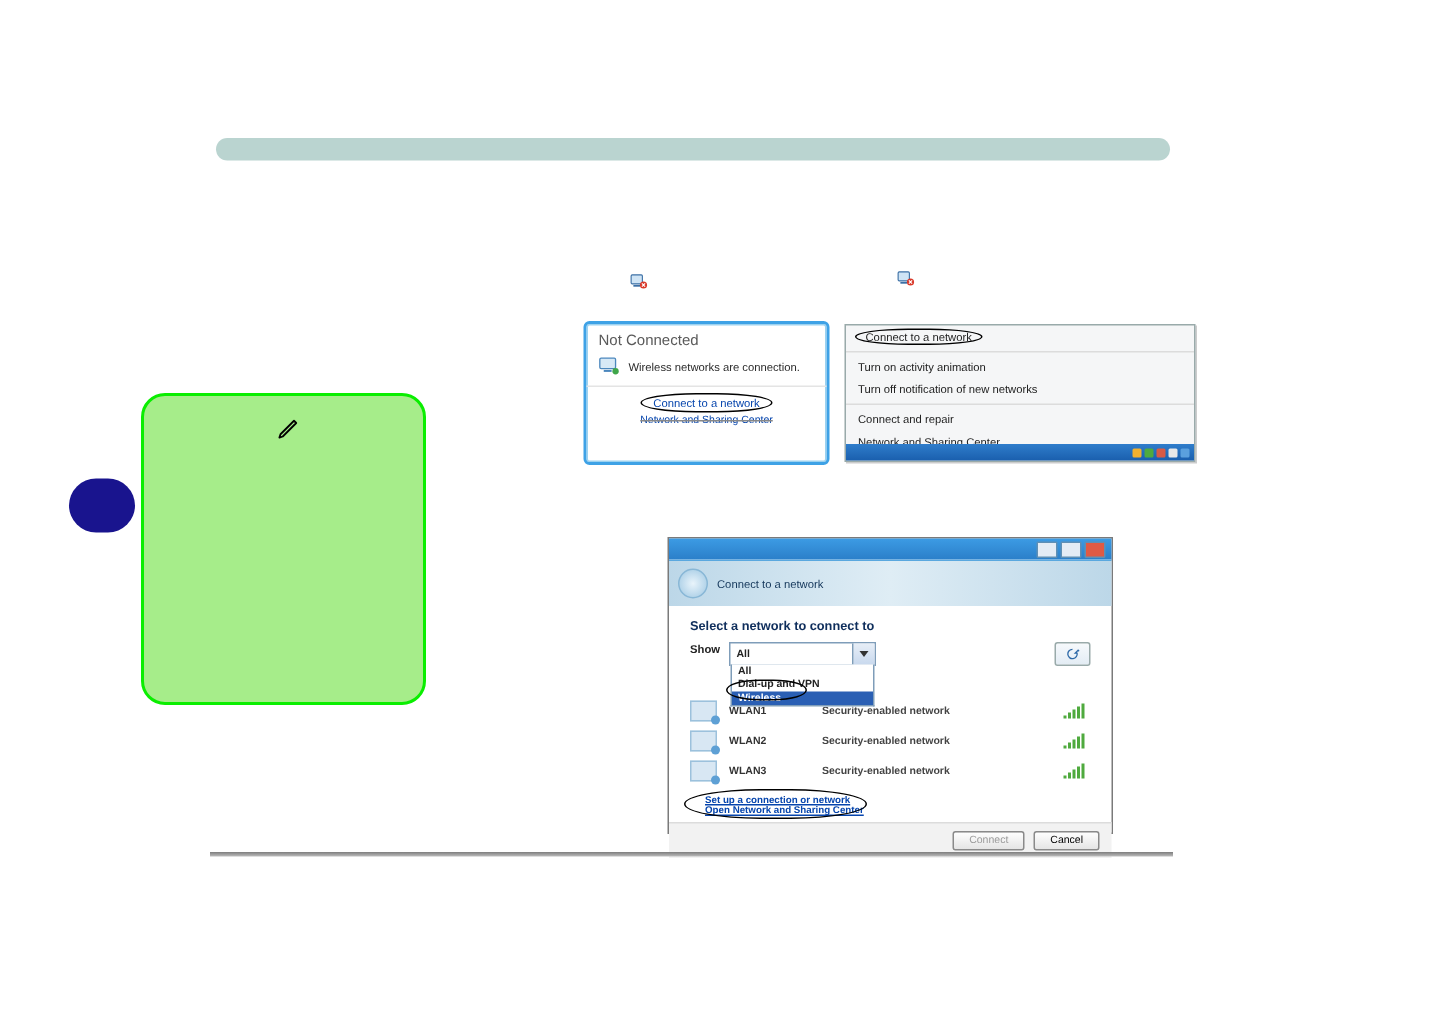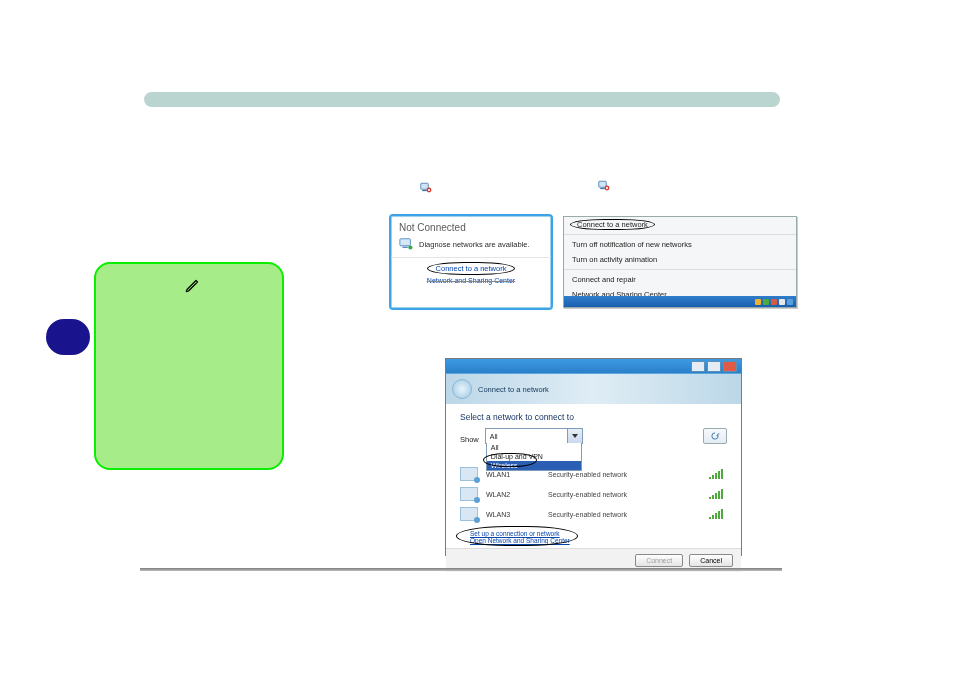--- a/index.html
+++ b/index.html
@@ -111,23 +111,23 @@
   .dialog .titlebar .wb { margin-left:auto; display:flex; gap:2px; }
   .dialog .titlebar .wb span { width:12px; height:9px; background:#e4ecf5; border:1px solid #5f8fb5; border-radius:1px; }
   .dialog .titlebar .wb span.close { background:#e05a45; }
   .dialog .glass {
     height: 30px;
     background: linear-gradient(90deg,#bcd7e8,#dfedf5,#bcd7e8);
     display:flex; align-items:center; gap:6px; padding:0 6px;
   }
   .dialog .glass .nav { width:18px; height:18px; border-radius:50%; background:radial-gradient(#e9f4fb,#9ec7e2); border:1px solid #88b7d6; }
   .dialog .glass .label { color:#13365a; font-size:7.5px; }
-  .dialog .body { padding: 8px 14px 2px; }
+  .dialog .body { padding: 8px 14px 2px; font-weight: bold; }
   .dialog .body .heading { color:#0f2e5c; font-size:8.5px; margin-bottom:6px; }
-  .dialog .body .showrow { display:flex; align-items:flex-end; gap:6px; margin-bottom:4px; }
+  .dialog .body .showrow { display:flex; align-items:flex-start; gap:6px; margin-bottom:4px; }
   .dialog .body .select {
     position:relative; width:96px; height:14px; border:1px solid #7f9db9; background:#fff;
     display:flex; align-items:center;
   }
   .dialog .body .select .dd { position:absolute; left:0; top:14px; right:0; background:#fff; border:1px solid #7f9db9; border-top:none; }
   .dialog .body .select .dd .opt { padding:1px 4px; font-size:7px; }
   .dialog .body .select .dd .opt.sel { background:#2a5fb4; color:#fff; }
   .dialog .body .select .dd .circ { position:absolute; left:-4px; top:10px; width:52px; height:12px; border:1.5px solid #000; border-radius:50% / 60%; pointer-events:none; }
   .dialog .body .select .arrow { margin-left:auto; width:14px; height:14px; background:linear-gradient(#e7eef7,#c9d9ee); border-left:1px solid #7f9db9; display:flex; align-items:center; justify-content:center; }
   .dialog .body .refresh { margin-left:auto; width:22px; height:14px; border:1px solid #9aa; border-radius:2px; background:linear-gradient(#f6f9fc,#e3ecf4); display:flex; align-items:center; justify-content:center; }
@@ -211,33 +211,33 @@
   <div class="popup1">
     <div class="title">Not Connected</div>
     <div class="row1">
       <span class="comp-icon">
         <svg viewBox="0 0 16 16">
             <rect x="1" y="2" width="12" height="8" rx="1" fill="#d7e9f6" stroke="#4b87bd"></rect>
             <rect x="4" y="11" width="6" height="1.5" fill="#4b87bd"></rect>
             <circle cx="13" cy="12" r="2.4" fill="#3fa64a"></circle>
           </svg>
       </span>
-      <span>Diagnose networks are available.</span>
+      <span>Wireless networks are connection.</span>
     </div>
     <div class="links">
       <span class="circled">Connect to a network</span>
       <div class="sub">Network and Sharing Center</div>
     </div>
   </div>
 
   <div class="popup2">
     <span class="circled-top">Connect to a network</span>
     <div class="divider"></div>
+    <div class="row">Turn on activity animation</div>
     <div class="row">Turn off notification of new networks</div>
-    <div class="row">Turn on activity animation</div>
     <div class="divider"></div>
     <div class="row">Connect and repair</div>
     <div class="row">Network and Sharing Center</div>
     <div class="taskbar">
       <span class="tray"></span>
       <span class="tray" style="background:#4faa3e;"></span>
       <span class="tray" style="background:#d85a45;"></span>
       <span class="tray" style="background:#e8e8e8;"></span>
       <span class="tray" style="background:#5aa0de;"></span>
     </div>

